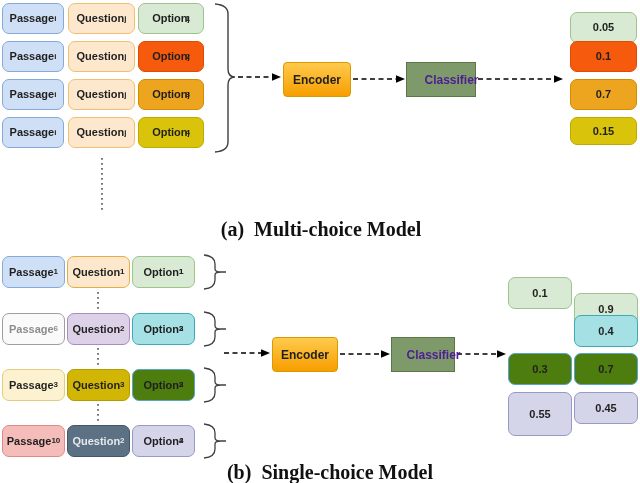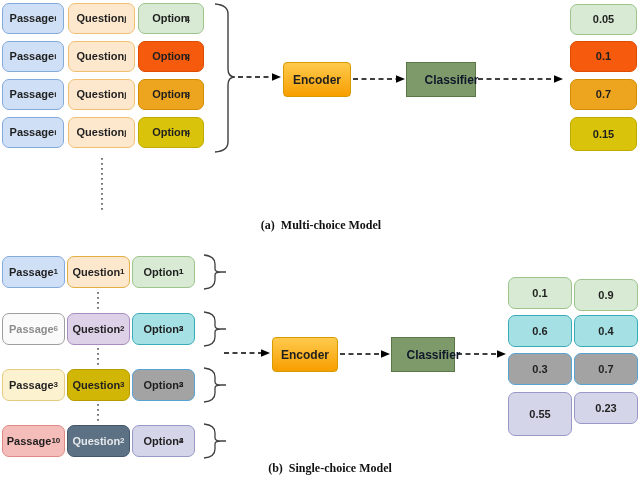--- a/index.html
+++ b/index.html
@@ -22,35 +22,35 @@
   .c-peach-gold{background:#fde8ce;border-color:#e4ae45;}
   .c-green{background:#d8ead3;border-color:#9cc48c;}
   .c-redorange{background:#f55a0d;border-color:#dd4c00;}
   .c-amber{background:#eda41e;border-color:#d18c00;}
   .c-yellow{background:#d9c40b;border-color:#bfab00;}
   .c-white{background:#fafafa;border-color:#9e9e9e;color:#8c8c8c;}
   .c-lilac{background:#ddd1e7;border-color:#a98cc0;}
   .c-teal{background:#a5e0e4;border-color:#3aacb8;}
   .c-cream{background:#fdf2d0;border-color:#e3cc7d;}
   .c-gold{background:#d2b606;border-color:#b49c00;}
-  .c-sky{background:#a3a3a3;border-color:#57a4d4;}
+  .c-sky{background:#4d7c0f;border-color:#57a4d4;}
   .c-pink{background:#f5bdba;border-color:#e08a85;}
   .c-slate{background:#5d7184;border-color:#44566a;color:#e6e9ec;}
   .c-lav{background:#d4d5e9;border-color:#9899c7;}
   .encoder{
     background:linear-gradient(180deg,#ffca4d 0%,#f79e00 100%);
     border-color:#d79b00;font-size:12px;border-radius:4px;
   }
   .classifier{
-    background:#7f9a6a;border-color:#5c7746;color:#0f172a;
+    background:#7f9a6a;border-color:#5c7746;color:#4c1d95;
     font-size:12px;border-radius:0;padding-left:21px;
   }
   .caption{
     position:absolute;transform:translateX(-50%);
-    font-family:"Liberation Serif", serif;font-size:12px;color:#111;
+    font-family:"Liberation Serif", serif;font-size:20px;color:#111;
     white-space:pre;
   }
 </style>
 </head>
 <body>
 
 <div id="figure">
 
   <svg id="overlay" viewBox="0 0 640 483" xmlns="http://www.w3.org/2000/svg">
 
@@ -146,24 +146,24 @@
     </div>
   <div class="bx c-yellow" style="left:138px;top:117px;width:66px;height:31px">
       <span>Option</span>
       <sub>j</sub>
       <sup>4</sup>
     </div>
 
   <div class="bx encoder" style="left:283px;top:62px;width:68px;height:35px">Encoder</div>
   <div class="bx classifier" style="left:406px;top:62px;width:70px;height:35px">Classifier</div>
 
-  <div class="bx c-green" style="left:570px;top:4px;width:67px;height:31px">0.05</div>
+  <div class="bx c-green" style="left:570px;top:12px;width:67px;height:31px">0.05</div>
   <div class="bx c-redorange" style="left:570px;top:41px;width:67px;height:31px">0.1</div>
   <div class="bx c-amber" style="left:570px;top:79px;width:67px;height:31px">0.7</div>
-  <div class="bx c-yellow" style="left:570px;top:117px;width:67px;height:34px">0.15</div>
+  <div class="bx c-yellow" style="left:570px;top:117px;width:67px;height:28px">0.15</div>
 
   <div class="caption" style="left:321px;top:218px">(a)  Multi-choice Model</div>
 
   <div class="bx c-blue" style="left:2px;top:256px;width:63px;height:32px">
       <span>Passage</span>
       <sub>1</sub>
     </div>
   <div class="bx c-peach-gold" style="left:67px;top:256px;width:63px;height:32px">
       <span>Question</span>
       <sub>1</sub>
@@ -213,23 +213,22 @@
   <div class="bx c-lav" style="left:132px;top:425px;width:63px;height:32px">
       <span>Option</span>
       <sub>2</sub>
       <sup>4</sup>
     </div>
 
   <div class="bx encoder" style="left:272px;top:337px;width:66px;height:35px">Encoder</div>
   <div class="bx classifier" style="left:391px;top:337px;width:64px;height:35px">Classifier</div>
 
   <div class="bx c-green" style="left:508px;top:277px;width:64px;height:32px">0.1</div>
-  <div class="bx c-green" style="left:574px;top:279px;width:64px;height:32px">0.9</div>
-  <div class="bx c-teal" style="left:508px;top:315px;width:64px;height:32px">0.6</div>
+  <div class="bx c-green" style="left:574px;top:293px;width:64px;height:32px">0.9</div>
   <div class="bx c-teal" style="left:574px;top:315px;width:64px;height:32px">0.4</div>
   <div class="bx c-sky" style="left:508px;top:353px;width:64px;height:32px">0.3</div>
   <div class="bx c-sky" style="left:574px;top:353px;width:64px;height:32px">0.7</div>
   <div class="bx c-lav" style="left:508px;top:392px;width:64px;height:44px">0.55</div>
-  <div class="bx c-lav" style="left:574px;top:392px;width:64px;height:32px">0.23</div>
+  <div class="bx c-lav" style="left:574px;top:392px;width:64px;height:32px">0.45</div>
 
   <div class="caption" style="left:330px;top:461px">(b)  Single-choice Model</div>
 
 </div>
 
 </body></html>

